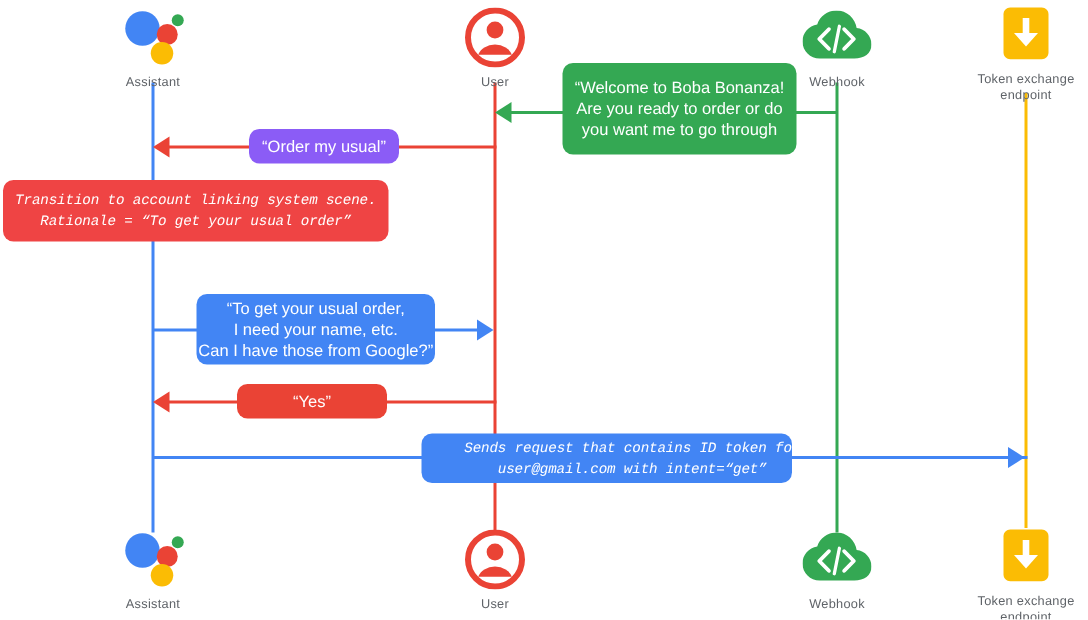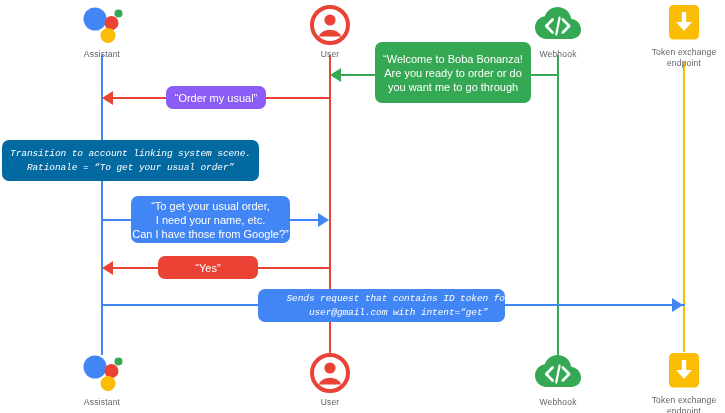--- a/index.html
+++ b/index.html
@@ -144,42 +144,42 @@
     <div class="line">Are you ready to order or do</div>
     <div class="line">you want me to go through</div>
   </div>
 
   <div class="msgline" style="left:111px; top:97px; width:220px; background:#ea4335;"></div>
   <div class="arrowhead" style="left:102px; top:91px; border-right:11px solid #ea4335;"></div>
   <div class="bubble bubble-speech" style="left:166px; top:86px; width:100px; height:23px; background:#8b5cf6;">
     <div class="line">“Order my usual”</div>
   </div>
 
-  <div class="bubble bubble-note" style="left:2px; top:140px; width:257px; height:41px; background:#0369a1;">
+  <div class="bubble bubble-note" style="left:2px; top:120px; width:257px; height:41px; background:#ef4444;">
     <div class="line">Transition to account linking system scene.</div>
     <div class="line">Rationale = “To get your usual order”</div>
   </div>
 
   <div class="msgline" style="left:102px; top:219px; width:219px; background:#4285f4;"></div>
   <div class="arrowhead" style="left:318px; top:213px; border-left:11px solid #4285f4;"></div>
   <div class="bubble bubble-speech" style="left:131px; top:196px; width:159px; height:47px; background:#4285f4;">
     <div class="line">“To get your usual order,</div>
     <div class="line">I need your name, etc.</div>
     <div class="line">Can I have those from Google?”</div>
   </div>
 
   <div class="msgline" style="left:111px; top:267px; width:220px; background:#ea4335;"></div>
   <div class="arrowhead" style="left:102px; top:261px; border-right:11px solid #ea4335;"></div>
   <div class="bubble bubble-speech" style="left:158px; top:256px; width:100px; height:23px; background:#ea4335;">
     <div class="line">“Yes”</div>
   </div>
 
   <div class="msgline" style="left:102px; top:304px; width:583px; background:#4285f4;"></div>
   <div class="arrowhead" style="left:672px; top:298px; border-left:11px solid #4285f4;"></div>
-  <div class="bubble bubble-note" style="left:258px; top:289px; width:247px; height:33px; background:#4285f4;padding-left:44px;">
+  <div class="bubble bubble-note" style="left:281px; top:289px; width:247px; height:33px; background:#4285f4;padding-left:44px;">
     <div class="line">Sends request that contains ID token for</div>
     <div class="line">user@gmail.com with intent=“get”</div>
   </div>
 
   <div class="actor" style="left:102px; top:352px;">
     <div class="icon-wrap">
       <svg width="42" height="38" viewBox="0 0 42 38" aria-hidden="true">
         <circle cx="14" cy="13" r="11.5" fill="#4285f4"></circle>
         <circle cx="30.5" cy="17" r="7" fill="#ea4335"></circle>
         <circle cx="37.5" cy="7.5" r="4" fill="#34a853"></circle>

